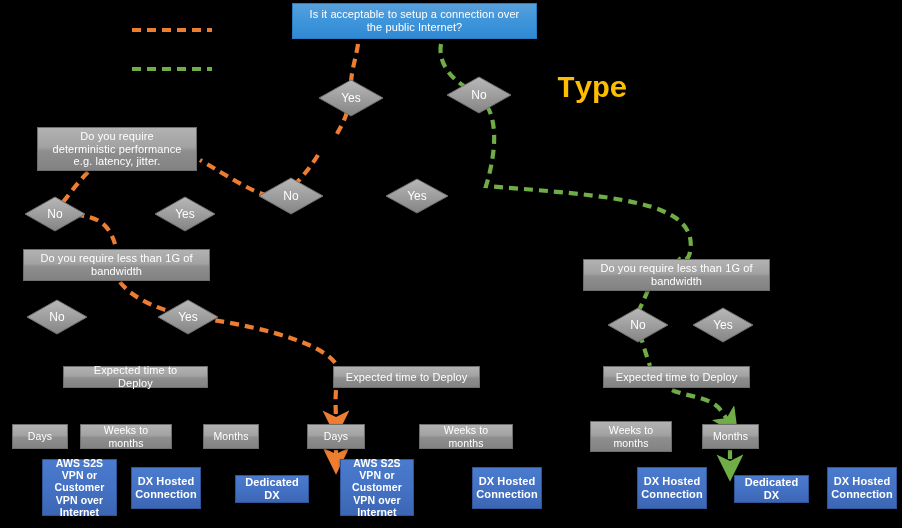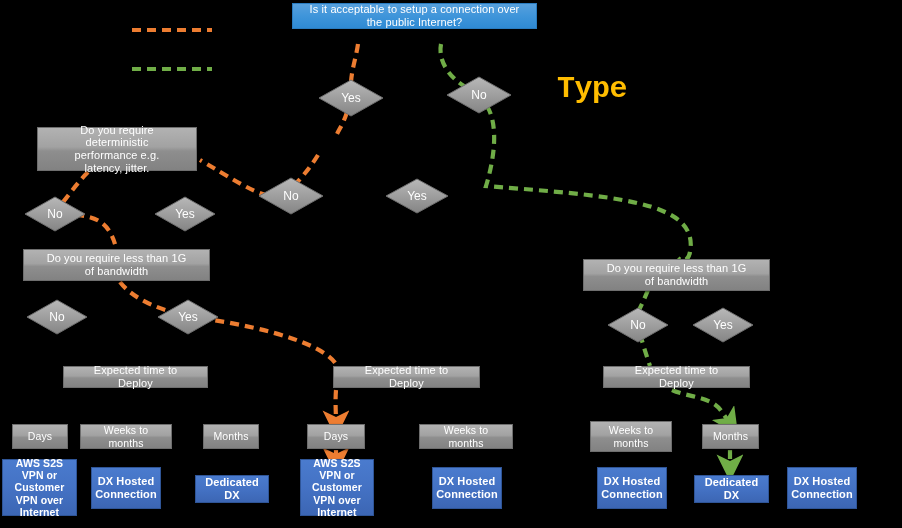--- a/index.html
+++ b/index.html
@@ -29,32 +29,33 @@
     line-height: 1.15;
     letter-spacing: .1px;
   }
 
   
   .gray {
     background: linear-gradient(to bottom, #b2b2b2 0%, #a2a2a2 45%, #8e8e8e 55%, #828282 100%);
     border: 1px solid #6e6e6e;
     box-shadow: 0 1px 2px rgba(0,0,0,.6);
     font-size: 11px;
-    padding: 2px 17px;
+    padding: 2px 11px;
   }
   .gray.small { font-size: 10.5px; }
 
   
   .blue {
     background: linear-gradient(to bottom, #4a7bce 0%, #4472c4 50%, #3c66b4 100%);
     border: 1px solid #2f5597;
     box-shadow: 0 1px 2px rgba(0,0,0,.6);
     font-size: 11px;
     font-weight: 600;
     padding: 2px 4px;
+    margin-left: 40px;
   }
   .blue.smallfont { font-size: 10.5px; }
 
   
   .header-box {
     background: linear-gradient(to bottom, #57a0dd 0%, #3f95da 50%, #2f8ad4 100%);
     border: 1px solid #2a7cc0;
     box-shadow: 0 1px 3px rgba(0,0,0,.6);
     font-size: 11px;
     padding: 3px 10px;
@@ -225,21 +226,21 @@
     <div class="dlabel">No</div>
   </div>
 
   <div class="diamond" style="left:692px; top:307px; width:62px; height:36px;">
     <svg class="shape" viewBox="0 0 62 36">
       <polygon points="31,1 61,18 31,35 1,18" fill="url(#dg1)" stroke="#6e6e6e" stroke-width="1"></polygon>
     </svg>
     <div class="dlabel">Yes</div>
   </div>
 
-  <div class="node header-box" style="left:292px; top:3px; width:245px; height:26px;justify-content:center;">
+  <div class="node header-box" style="left:292px; top:3px; width:245px; height:36px;justify-content:center;">
     <span>Is it acceptable to setup a connection over the public Internet?</span>
   </div>
 
   <div class="type-title" style="left:557px; top:72px;">Type</div>
 
 
   <div class="node gray" style="left:37px; top:127px; width:160px; height:44px;">
     <span>Do you require deterministic performance e.g. latency, jitter.</span>
   </div>
 

